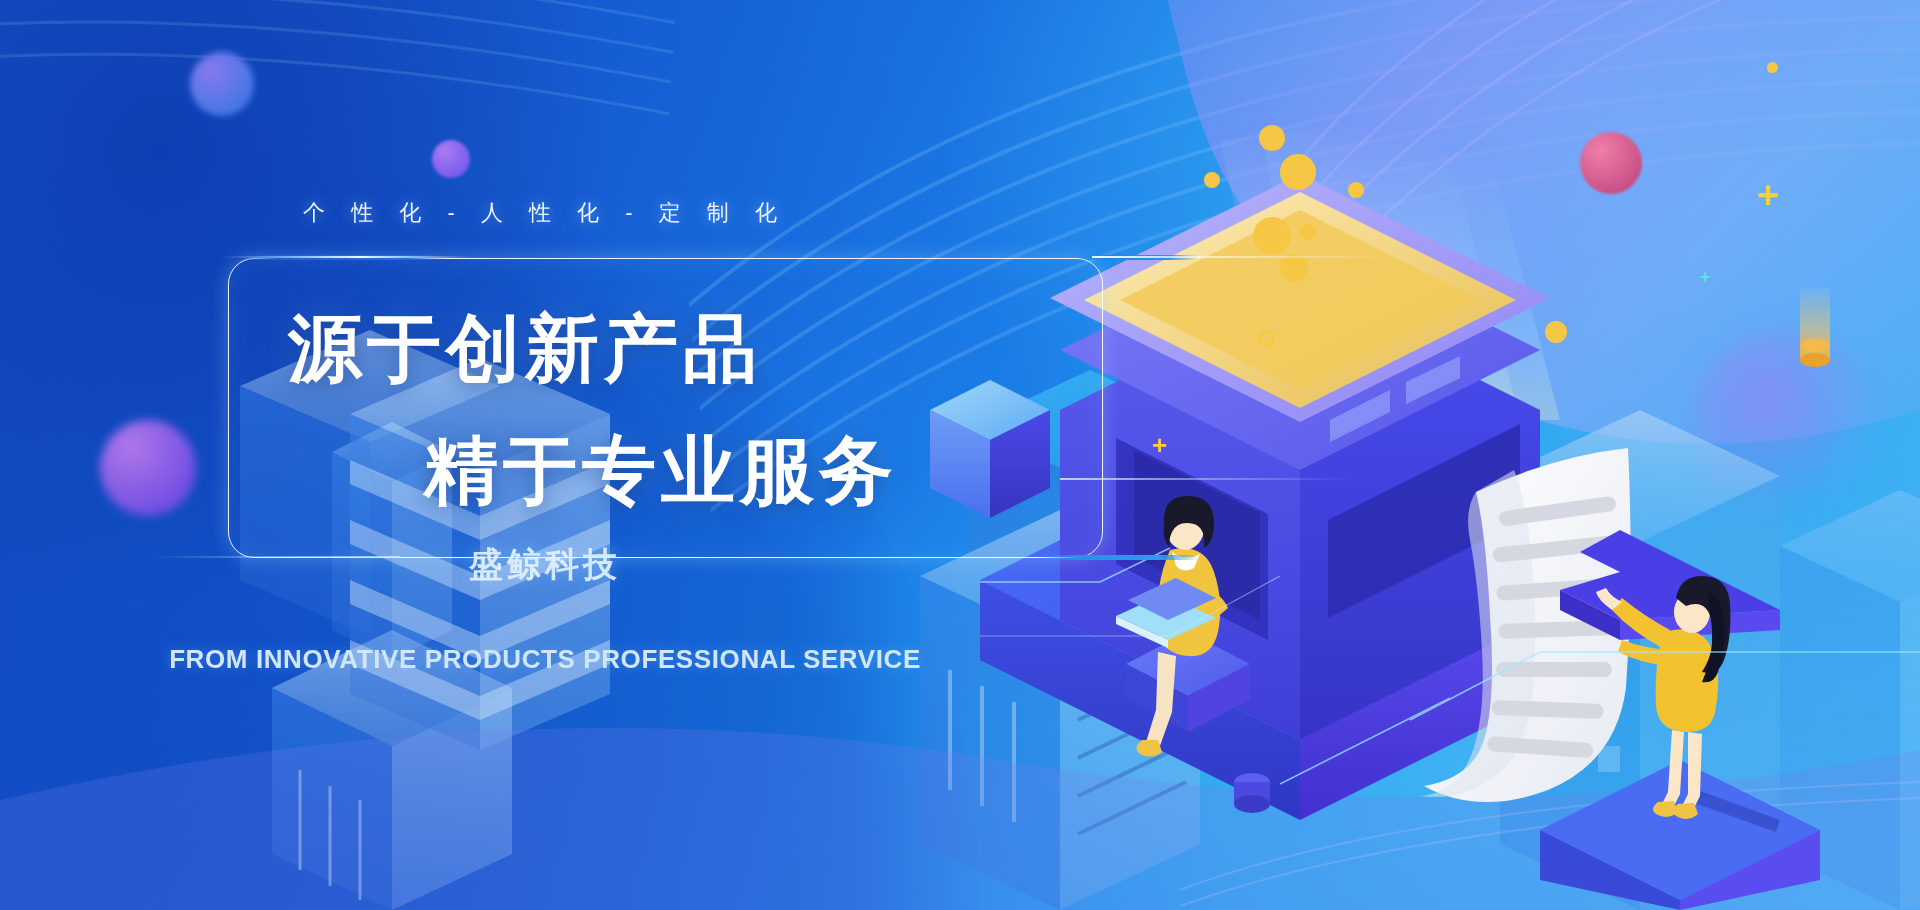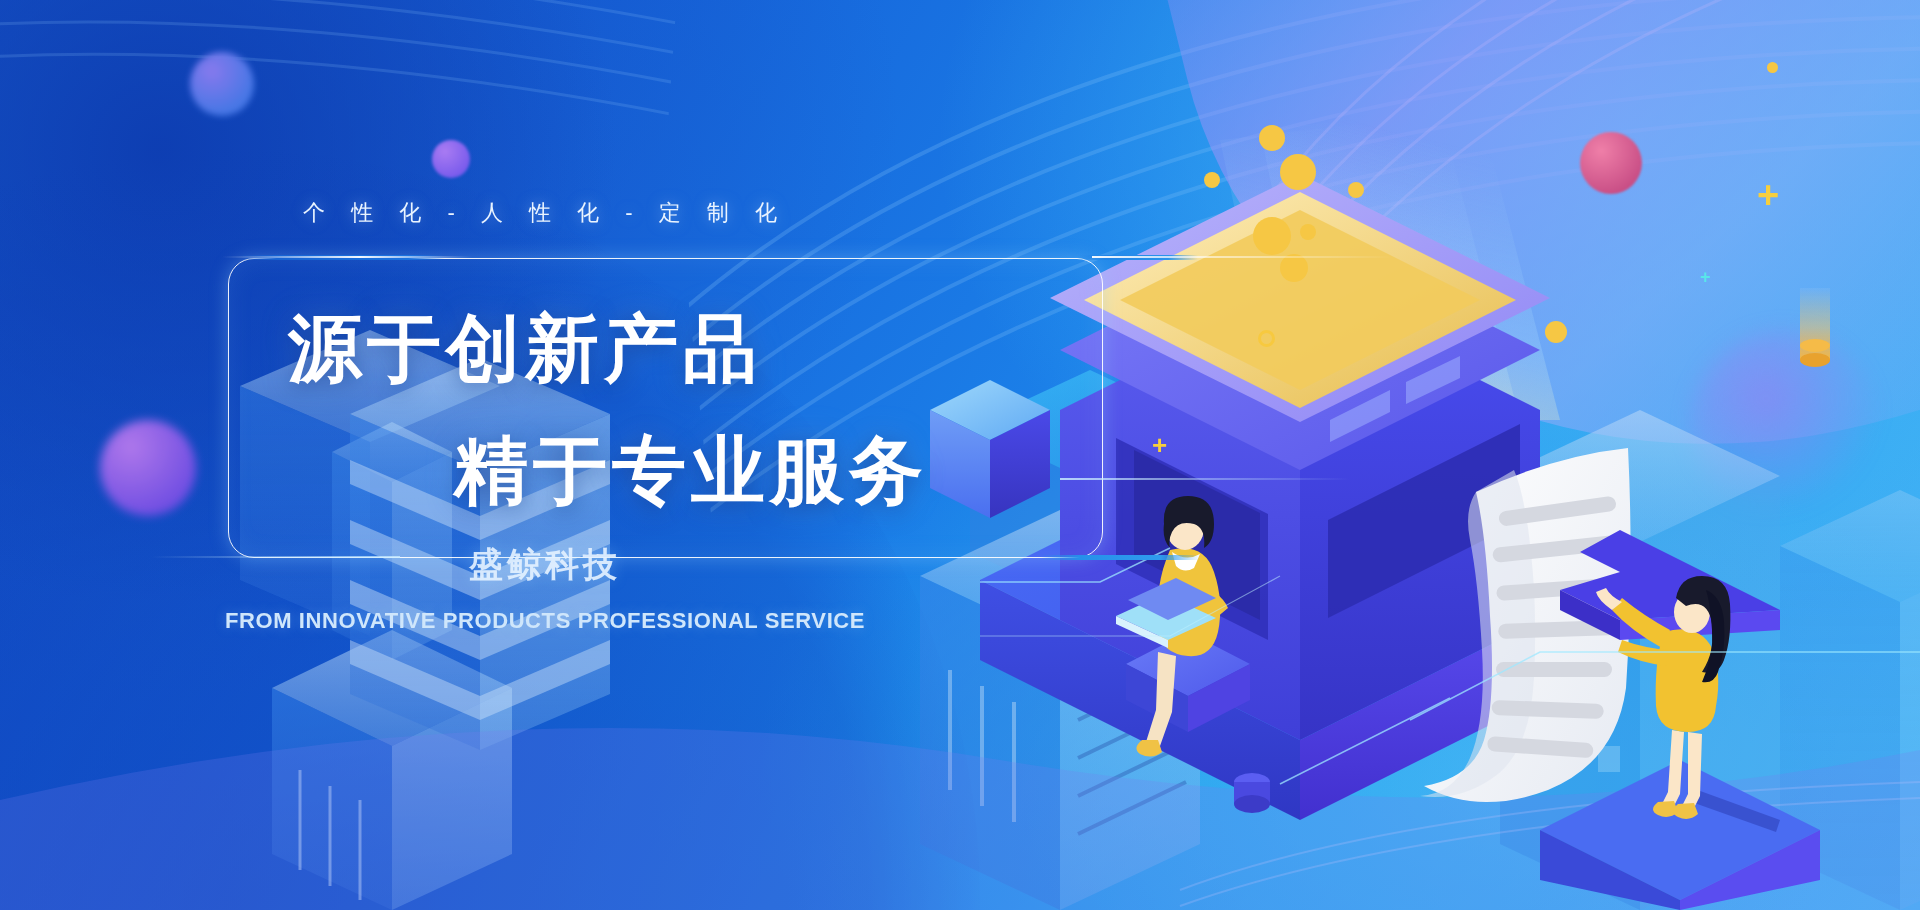--- a/index.html
+++ b/index.html
@@ -114,34 +114,34 @@
 
   .headline {
     position:absolute; left:228px; top:282px; width:875px;
     color:#ffffff;
     font-size:74px; font-weight:700;
     letter-spacing:5px;
     text-shadow:0 4px 22px rgba(6,38,120,.55), 0 0 34px rgba(150,205,255,.30);
     font-family:"DejaVu Sans", "Liberation Sans", sans-serif;
   }
   .hl-1 { position:absolute; left:60px;  top:18px;text-align:center;  }
-  .hl-2 { position:absolute; left:196px; top:140px;margin-left:30px; }
+  .hl-2 { position:absolute; left:196px; top:140px; }
 
   .company {
     position:absolute; left:0; top:542px; width:1090px;
     text-align:center;
     color:#e3f1ff; opacity:.92;
     font-size:34px; font-weight:700; letter-spacing:4px;
     text-shadow:0 0 16px rgba(150,210,255,.45);
   }
   .subline {
-    position:absolute; left:0; top:608px; width:1090px;
+    position:absolute; left:0; top:644px; width:1090px;
     text-align:center;
     color:#cfe6fb;
-    font-size:22px; font-weight:700; letter-spacing:.6px;
+    font-size:26px; font-weight:700; letter-spacing:.6px;
     text-shadow:0 0 12px rgba(140,200,250,.35);
   }
 </style>
 </head>
 <body>
 
 <div id="banner">
 
   <div class="lyr glow-tl"></div>
   <div class="lyr arc-dark"></div>

